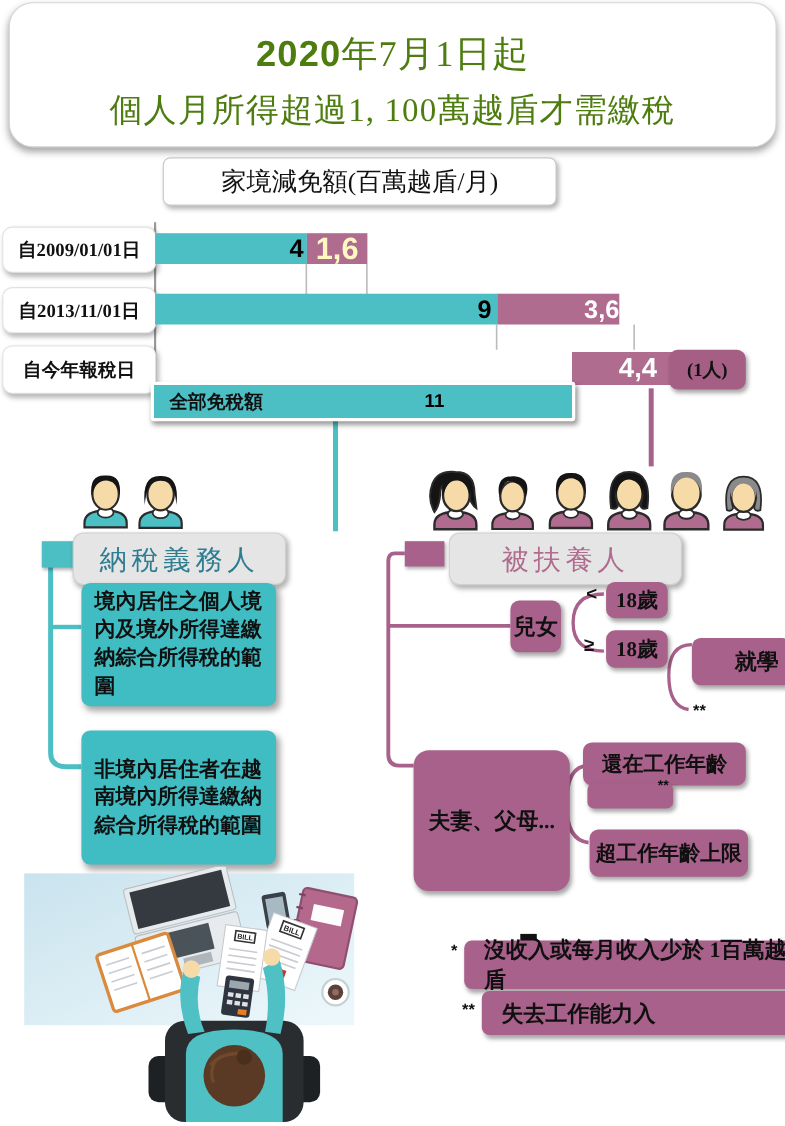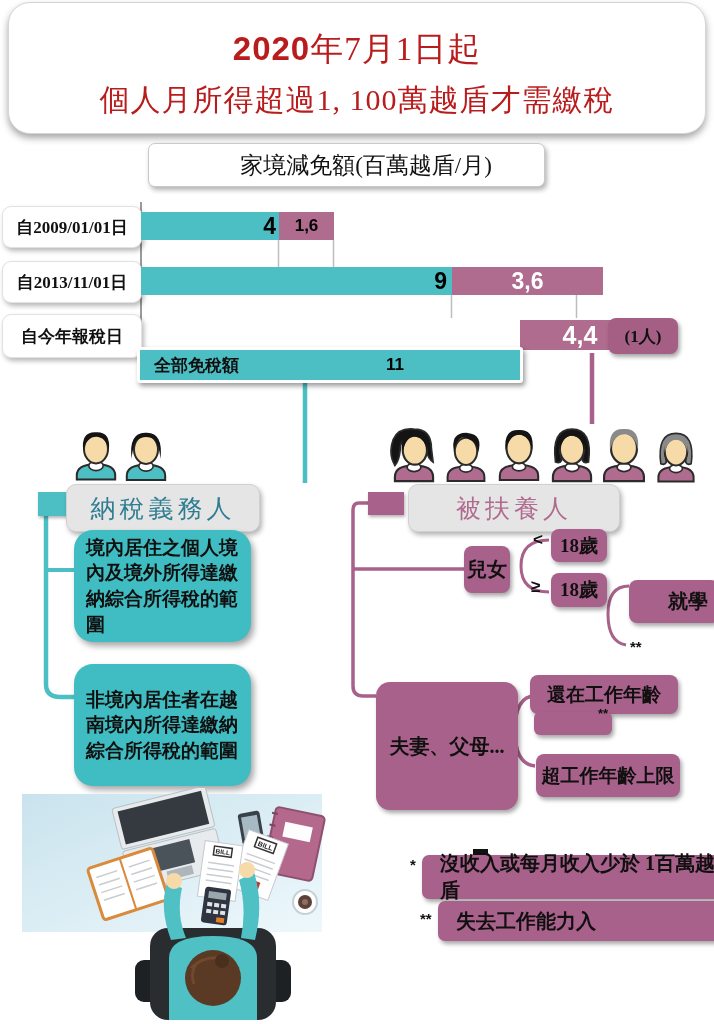--- a/index.html
+++ b/index.html
@@ -1,46 +1,46 @@
 <!DOCTYPE html>
 <html><head>
 <meta charset="utf-8">
 <style>
   html,body{margin:0;padding:0;background:#fff;}
   .canvas{position:relative;width:714px;height:1024px;background:#fff;overflow:hidden;
           font-family:"Liberation Serif","DejaVu Serif",serif;}
   .abs{position:absolute;}
   
   .title-card{left:8px;top:2px;width:696px;height:130px;background:#fff;border:1px solid #d5d5d5;
-    border-radius:22px;box-shadow:0 4px 7px rgba(60,60,60,.45);text-align:center;color:#b91c1c;}
+    border-radius:22px;box-shadow:0 4px 7px rgba(60,60,60,.45);text-align:center;color:#4d7c0f;}
   .title-l1{margin-top:24px;font-size:33px;letter-spacing:1px;}
   .title-l1 b{font-family:"Liberation Sans","DejaVu Sans",sans-serif;font-weight:bold;}
   .title-l2{margin-top:8px;font-size:30px;letter-spacing:1px;}
   
   .hdr-box{left:148px;top:143px;width:356px;height:42px;background:#fff;border:1px solid #c9c9c9;
     border-radius:7px;box-shadow:2px 3px 5px rgba(0,0,0,.3);display:flex;align-items:center;
-    justify-content:center;font-size:23px;color:#111;padding-left:39px;}
+    justify-content:center;font-size:23px;color:#111;}
   .axis{left:140px;top:202px;width:2px;height:156px;background:#9a9a9a;}
   .row-label{width:138px;height:40px;background:#fff;border:1px solid #e2e2e2;border-radius:9px;
     box-shadow:2px 3px 5px rgba(0,0,0,.28);display:flex;align-items:center;justify-content:center;
     font-size:17px;font-weight:bold;color:#111;}
   .bar{display:flex;align-items:center;}
   .bar-teal{background:#4cbfc4;}
   .bar-pink{background:#b06c8f;}
   .val-sans{font-family:"Liberation Sans","DejaVu Sans",sans-serif;font-weight:bold;}
   .bar3{border:3px solid #fff;border-radius:3px;box-shadow:2px 3px 5px rgba(0,0,0,.4);}
   .one-person{background:#a55f85;border-radius:8px;box-shadow:2px 3px 4px rgba(0,0,0,.35);
     display:flex;align-items:center;justify-content:center;font-size:17px;font-weight:bold;color:#111;}
   
   .sec-box{height:46px;background:#e5e5e5;border:1px solid #d0d0d0;border-radius:10px;
     box-shadow:2px 3px 5px rgba(0,0,0,.3);display:flex;align-items:center;justify-content:center;
     font-size:25px;letter-spacing:4px;}
   .node{box-shadow:1px 2px 3px rgba(0,0,0,.3);}
   
-  .teal-box{width:153px;background:#40bdc2;border-radius:19px;box-shadow:3px 4px 6px rgba(0,0,0,.35);
+  .teal-box{width:153px;background:#40bdc2;border-radius:8px;box-shadow:3px 4px 6px rgba(0,0,0,.35);
     padding:12px 12px;font-size:19px;font-weight:bold;color:#101010;line-height:1.35;
     display:flex;align-items:center;}
   .pink-box{background:#a8618a;border-radius:8px;box-shadow:2px 3px 4px rgba(0,0,0,.35);
     display:flex;align-items:center;justify-content:center;font-size:19px;font-weight:bold;color:#101010;}
   .sym{font-size:17px;font-weight:bold;color:#111;font-family:"Liberation Sans","DejaVu Sans",sans-serif;}
   .star{font-size:15px;font-weight:bold;color:#111;font-family:"Liberation Sans","DejaVu Sans",sans-serif;}
   .fn-box{background:#a8618a;border-radius:7px;box-shadow:2px 3px 4px rgba(0,0,0,.35);
     display:flex;align-items:center;font-size:20px;font-weight:bold;color:#101010;padding-left:18px;}
   svg.layer{left:0;top:0;pointer-events:none;}
   .person{display:block;}
@@ -81,28 +81,28 @@
   </div>
 
   <div class="abs hdr-box">家境減免額(百萬越盾/月)</div>
   <div class="abs axis"></div>
 
   <div class="abs row-label" style="left:2px;top:206px;">自2009/01/01日</div>
   <div class="abs bar bar-teal" style="left:141px;top:212px;width:138px;height:28px;justify-content:flex-end;">
     <span class="val-sans" style="font-size:23px;color:#000;padding-right:3px;">4</span>
   </div>
   <div class="abs bar bar-pink" style="left:279px;top:212px;width:55px;height:28px;justify-content:center;">
-    <span class="val-sans" style="font-size:17px;color:#000000;">1,6</span>
+    <span class="val-sans" style="font-size:28px;color:#fef9c3;">1,6</span>
   </div>
 
   <div class="abs row-label" style="left:2px;top:261px;">自2013/11/01日</div>
   <div class="abs bar bar-teal" style="left:141px;top:267px;width:311px;height:28px;justify-content:flex-end;">
     <span class="val-sans" style="font-size:23px;color:#000;padding-right:5px;">9</span>
   </div>
-  <div class="abs bar bar-pink" style="left:452px;top:267px;width:151px;height:28px;justify-content:center;">
+  <div class="abs bar bar-pink" style="left:452px;top:267px;width:111px;height:28px;justify-content:flex-end;">
     <span class="val-sans" style="font-size:23px;color:#fff;">3,6</span>
   </div>
 
   <div class="abs row-label" style="left:2px;top:314px;height:42px;">自今年報稅日</div>
   <div class="abs bar bar-pink" style="left:520px;top:320px;width:152px;height:30px;">
     <span class="val-sans" style="font-size:25px;color:#fff;position:absolute;left:30px;width:60px;text-align:center;">4,4</span>
   </div>
   <div class="abs bar bar-teal bar3" style="left:137px;top:317px;width:380px;height:30px;margin-top:30px;">
     <span style="font-size:17px;font-weight:bold;color:#101010;padding-left:14px;">全部免稅額</span>
     <span class="val-sans" style="font-size:17px;color:#000;position:absolute;left:246px;">11</span>

